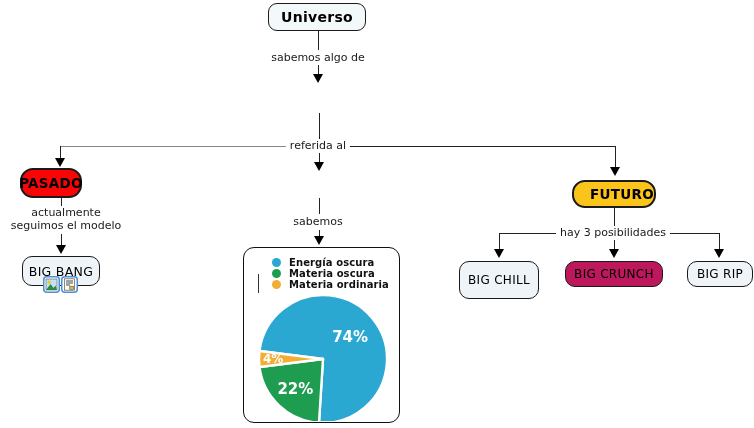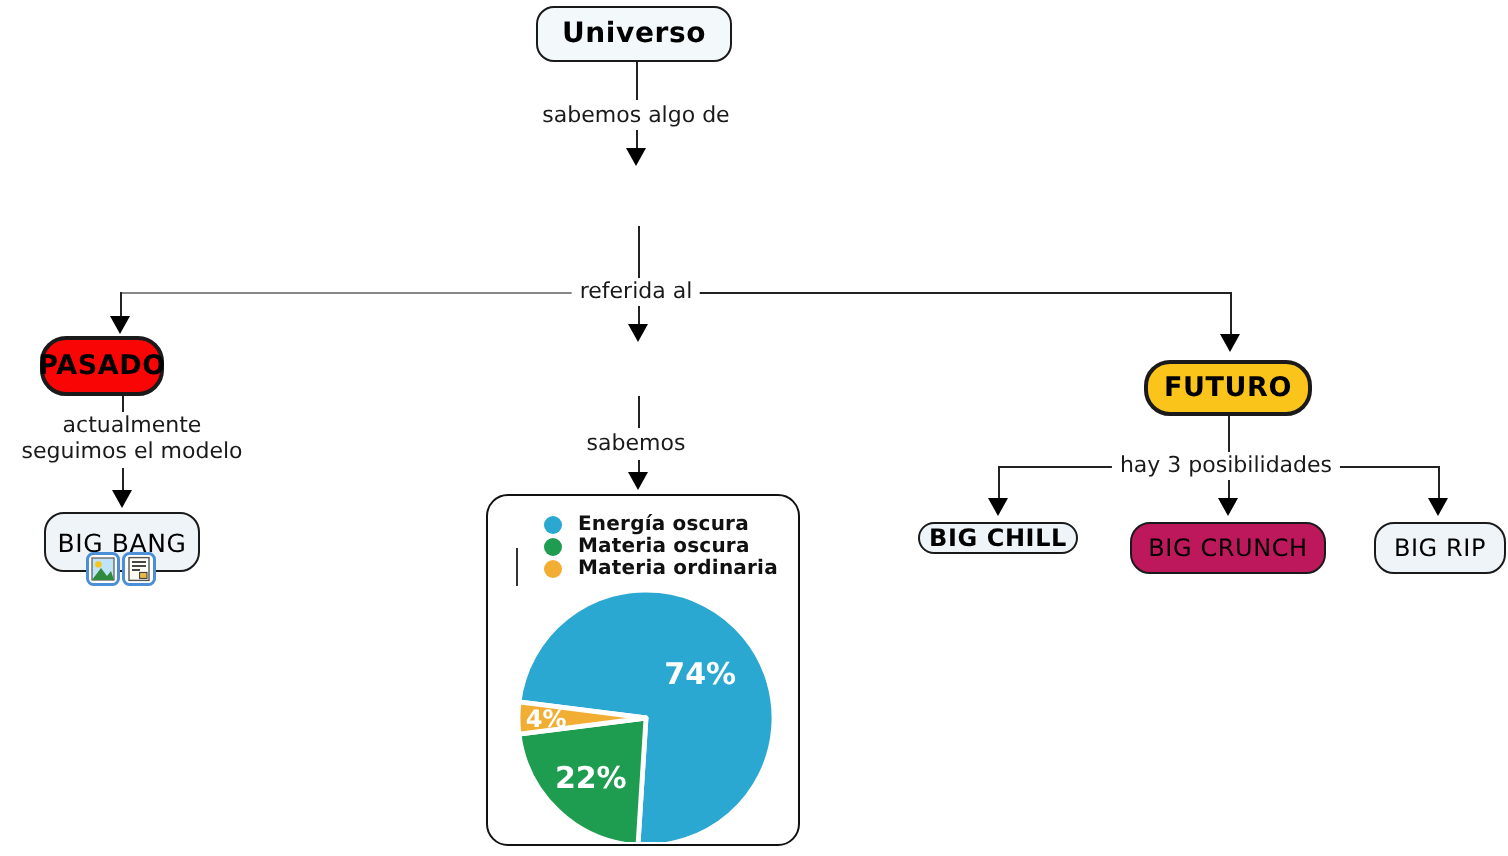--- a/index.html
+++ b/index.html
@@ -123,37 +123,37 @@
     <svg id="pie-svg" width="154" height="173" viewBox="0 0 154 173">
         <path d="M79,111 L15.50,102.98 A64,64 0 1 1 74.98,174.87 Z" fill="#2AA8D2" stroke="#ffffff" stroke-width="2.4" stroke-linejoin="round"></path>
         <path d="M79,111 L74.98,174.87 A64,64 0 0 1 15.50,119.02 Z" fill="#1E9C4F" stroke="#ffffff" stroke-width="2.4" stroke-linejoin="round"></path>
         <path d="M79,111 L15.50,119.02 A64,64 0 0 1 15.50,102.98 Z" fill="#F2AD33" stroke="#ffffff" stroke-width="2.4" stroke-linejoin="round"></path>
         <text x="106.1" y="94.0" text-anchor="middle" fill="#ffffff" font-weight="bold" font-size="15" font-family="&quot;DejaVu Sans&quot;,&quot;Liberation Sans&quot;,sans-serif">74%</text>
         <text x="51.4" y="145.8" text-anchor="middle" fill="#ffffff" font-weight="bold" font-size="15" font-family="&quot;DejaVu Sans&quot;,&quot;Liberation Sans&quot;,sans-serif">22%</text>
         <text x="29.1" y="115.3" text-anchor="middle" fill="#ffffff" font-weight="bold" font-size="12" font-family="&quot;DejaVu Sans&quot;,&quot;Liberation Sans&quot;,sans-serif">4%</text>
       </svg>
   </div>
 
-  <div class="node accent" style="left: 572px; top: 180px; width: 84px; height: 28px; background: rgb(251, 196, 26);">
+  <div class="node accent" style="left: 572px; top: 180px; width: 84px; height: 28px; background: rgb(251, 196, 26); justify-content: flex-end;">
     <span>FUTURO</span>
   </div>
   <div class="vline" style="left:614px;top:208px;height:18px;"></div>
   <div class="hline" style="left:499px;top:233px;width:221px;"></div>
   <div class="link-label" style="left:613px;top:226px;">hay 3 posibilidades</div>
 
   <div class="vline" style="left:499px;top:233px;height:16px;"></div>
   <div class="arrow-down" style="left:494px;top:249px;"></div>
 
   <div class="vline" style="left:614px;top:240px;height:9px;"></div>
   <div class="arrow-down" style="left:609px;top:249px;"></div>
 
   <div class="vline" style="left:719px;top:233px;height:16px;"></div>
   <div class="arrow-down" style="left:714px;top:249px;"></div>
 
-  <div class="node" style="left: 459px; top: 261px; width: 80px; height: 16px; background: rgb(238, 244, 248); font-weight: bold;">
+  <div class="node" style="left: 459px; top: 261px; width: 80px; height: 38px; background: rgb(238, 244, 248);">
     <span>BIG CHILL</span>
   </div>
   <div class="node" style="left: 565px; top: 261px; width: 98px; height: 26px; background: #be185d;">
     <span>BIG CRUNCH</span>
   </div>
   <div class="node" style="left: 687px; top: 261px; width: 66px; height: 26px; background: rgb(238, 244, 248);">
     <span>BIG RIP</span>
   </div>
 
 </div>

